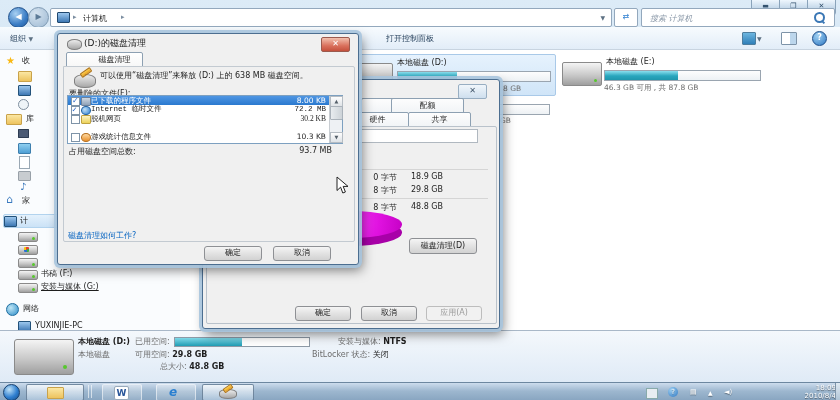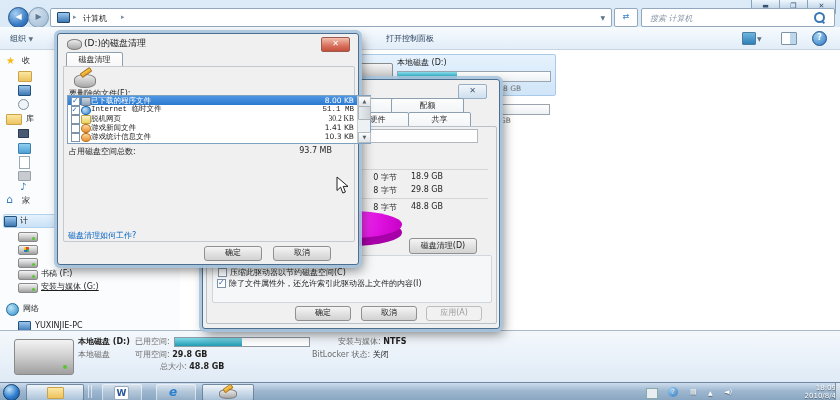--- a/index.html
+++ b/index.html
@@ -83,21 +83,21 @@
     line-height:12px;font-size:8px;}
   .closebtn.graybtn{background:linear-gradient(#f0f6fb,#cfdfee);border-color:#98aec2;color:#44596e;}
   .tab{position:absolute;height:15px;line-height:14px;text-align:center;font-size:8px;
     background:linear-gradient(#fdfdfd,#f0f3f6);border:1px solid #8da0b2;border-radius:2px 2px 0 0;}
   .page{position:absolute;background:#f0f0f0;border:1px solid #c3cad1;border-radius:0 2px 2px 2px;}
   .btn{position:absolute;background:linear-gradient(#f5f5f5,#e4e4e4 45%,#d2d2d2);
     border:1px solid #8e9094;border-radius:3px;font-size:8px;text-align:center;color:#1e1e1e;}
   .btn.disabled{color:#9a9a9a;background:#f1f1f1;border-color:#bdbdbd;}
   .cb{position:absolute;width:7px;height:7px;background:#fff;border:1px solid #7f94a8;}
   .cb.on::after{content:"✓";position:absolute;left:0px;top:-2px;font-size:8px;color:#2a66c4;}
-  .listbox{position:absolute;background:#fff;border:1px solid #7da0c0;padding-left:28px;}
+  .listbox{position:absolute;background:#fff;border:1px solid #7da0c0;}
   .lrow{position:absolute;left:0;width:calc(100% - 12px);height:9px;line-height:9px;white-space:nowrap;}
   .lrow .nm{position:absolute;left:23px;font-size:7.5px;}
   .lrow .sz{position:absolute;right:4px;font-size:7.5px;}
   .lrow.sel{background:linear-gradient(#4f96e3,#2a79cf);color:#fff;}
   .litem-ic{position:absolute;left:13px;top:1px;width:8px;height:7px;border-radius:1px;}
   .scrollbar{position:absolute;right:0;top:0;width:12px;height:100%;background:#eef1f4;border-left:1px solid #c8cdd2;}
   .sb-btn{position:absolute;left:0;width:11px;height:9px;background:linear-gradient(#fdfdfd,#dfe3e7);
     border:1px solid #b5bcc3;font-size:5px;text-align:center;line-height:8px;color:#55606a;}
   .sb-thumb{position:absolute;left:0;top:10px;width:11px;height:12px;background:linear-gradient(90deg,#e8ecef,#cdd3d8);
     border:1px solid #aab2ba;border-radius:1px;}
@@ -263,20 +263,30 @@
         <span class="abs tile-cap nowrap" style="left:156px;top:29px;">8 GB</span>
       </div>
 
       <div class="abs" style="left:166px;top:48px;width:208px;height:38px;">
         <div class="abs cap-bar" style="left:50px;top:6px;width:152px;">
           <div class="cap-fill" style="width: 30%;"></div>
         </div>
         <span class="abs tile-cap nowrap" style="left:154px;top:18px;">GB</span>
       </div>
 
+      <div class="abs" style="left:378px;top:4px;width:210px;height:40px;">
+        <div class="abs drive-ic" style="left:4px;top:8px;width:38px;height:22px;">
+          <span class="led" style="right:4px;bottom:3px;"></span>
+          </div>
+        <span class="abs tile-label nowrap" style="left:48px;top:2px;">本地磁盘 (E:)</span>
+        <div class="abs cap-bar" style="left:46px;top:16px;width:155px;">
+          <div class="cap-fill" style="width: 47%;"></div>
+        </div>
+        <span class="abs tile-cap nowrap" style="left:46px;top:29px;">46.3 GB 可用 , 共 87.8 GB</span>
+      </div>
     </div>
 
     <div id="details" class="abs">
       <div class="abs drive-ic big-drive" style="left:14px;top:8px;width:58px;height:34px;">
         <span class="led" style="right:6px;bottom:5px;width:4px;height:4px;"></span>
         </div>
       <span class="abs nowrap" style="left:78px;top:5px;font-weight:bold;">本地磁盘 (D:)</span>
       <span class="abs nowrap gray" style="left:78px;top:18px;">本地磁盘</span>
       <span class="abs nowrap gray" style="left:135px;top:5px;">已用空间:</span>
       <div class="abs d-bar" style="left:174px;top:6px;">
@@ -310,68 +320,57 @@
       <span class="abs nowrap" style="left:204px;top:45px;">18.9 GB</span>
       <span class="abs nowrap" style="left:108px;top:58px;width:82px;text-align:right;">8 字节</span>
       <span class="abs nowrap" style="left:204px;top:58px;">29.8 GB</span>
       <div class="hr" style="left:11px;top:71px;width:270px;"></div>
       <span class="abs nowrap" style="left:108px;top:75px;width:82px;text-align:right;">8 字节</span>
       <span class="abs nowrap" style="left:204px;top:75px;">48.8 GB</span>
       <div class="pie" style="left:93px;top:87px;width:102px;height:27px;background:#a800a8;transform:translateY(5px);"></div>
       <div class="pie" style="left:93px;top:84px;width:102px;height:27px;
            background:radial-gradient(circle at 40% 35%,#ff4dff,#e012e0 60%,#c400c4);"></div>
       <div class="btn" style="left:202px;top:111px;width:66px;height:14px;line-height:13px;">磁盘清理(D)</div>
-      <div class="abs" style="left:5px;top:128px;width:278px;height:46px;background:#f5f7f9;border:1px solid #cfd6dd;border-radius:2px;">
-        <span class="cb" style="left:5px;top:12px;"></span>
-        <span class="abs nowrap" style="left:17px;top:11px;">压缩此驱动器以节约磁盘空间(C)</span>
-        <span class="cb on" style="left:4px;top:23px;"></span>
-        <span class="abs nowrap" style="left:16px;top:22px;">除了文件属性外，还允许索引此驱动器上文件的内容(I)</span>
-      </div>
     </div>
     <div class="btn" style="left:92px;top:226px;width:54px;height:13px;line-height:12px;">确定</div>
     <div class="btn" style="left:158px;top:226px;width:54px;height:13px;line-height:12px;">取消</div>
     <div class="btn disabled" style="left:223px;top:226px;width:54px;height:13px;line-height:12px;">应用(A)</div>
   </div>
 
   <div class="dlg" style="left:57px;top:33px;width:300px;height:230px;z-index:10;">
     <span class="cyl" style="left:9px;top:5px;width:13px;height:9px;"></span>
     <span class="abs dlg-title nowrap" style="left:26px;top:3px;text-align:center;">(D:)的磁盘清理</span>
     <div class="closebtn" style="right:8px;top:3px;">✕</div>
-    <div class="tab" style="left:8px;top:18px;width:55px;background:linear-gradient(#fff,#f6f6f6);">磁盘清理</div>
+    <div class="tab" style="left:8px;top:18px;width:55px;background:linear-gradient(#fff,#f6f6f6);padding-left:20px;">磁盘清理</div>
     <div class="page" style="left:5px;top:32px;width:290px;height:174px;">
 
       <span class="cyl" style="left:10px;top:7px;width:20px;height:12px;"></span>
       <span class="brush" style="left:16px;top:3px;"></span>
+      <div class="abs" style="left:36px;top:4px;width:248px;line-height:10px;">可以使用“磁盘清理”来释放 (D:) 上的 638 MB 磁盘空间。</div>
 
       <span class="abs nowrap" style="left:5px;top:21px;">要删除的文件(F):</span>
 
       <div class="listbox" style="left:3px;top:28px;width:274px;height:47px;">
         <div class="lrow sel" style="top:0px;">
           <span class="cb on" style="left:3px;top:1px;"></span>
           <span class="litem-ic" style="background:linear-gradient(#cfd8e2,#8fa2b8);border:1px solid #6d819a;"></span>
           <span class="nm">已下载的程序文件</span>
           <span class="sz">8.00 KB</span>
         </div>
         <div class="lrow" style="top:9px;font-family:Liberation Mono, monospace;">
           <span class="cb on" style="left:3px;top:1px;"></span>
           <span class="litem-ic" style="background:radial-gradient(circle at 35% 35%,#bfe0f8,#2f7fd0);border:1px solid #1d5fa0;border-radius:50%;"></span>
           <span class="nm">Internet 临时文件</span>
-          <span class="sz">51.1 MB</span>
+          <span class="sz">72.2 MB</span>
         </div>
         <div class="lrow" style="top:18px;font-family:Liberation Serif, serif;">
           <span class="cb" style="left:3px;top:1px;"></span>
           <span class="litem-ic" style="background:linear-gradient(#fdf3c8,#ecd258);border:1px solid #bfa240;"></span>
           <span class="nm">脱机网页</span>
           <span class="sz">30.2 KB</span>
-        </div>
-        <div class="lrow" style="top:27px;">
-          <span class="cb" style="left:3px;top:1px;"></span>
-          <span class="litem-ic" style="background:linear-gradient(#ffd9a0,#e8912e);border:1px solid #b56d1a;border-radius:50%;"></span>
-          <span class="nm">游戏新闻文件</span>
-          <span class="sz">1.41 KB</span>
         </div>
         <div class="lrow" style="top:36px;">
           <span class="cb" style="left:3px;top:1px;"></span>
           <span class="litem-ic" style="background:linear-gradient(#ffd9a0,#e8912e);border:1px solid #b56d1a;border-radius:50%;"></span>
           <span class="nm">游戏统计信息文件</span>
           <span class="sz">10.3 KB</span>
         </div>
         <div class="scrollbar">
           <div class="sb-btn" style="top:0;">▲</div>
           <div class="sb-thumb"></div>

